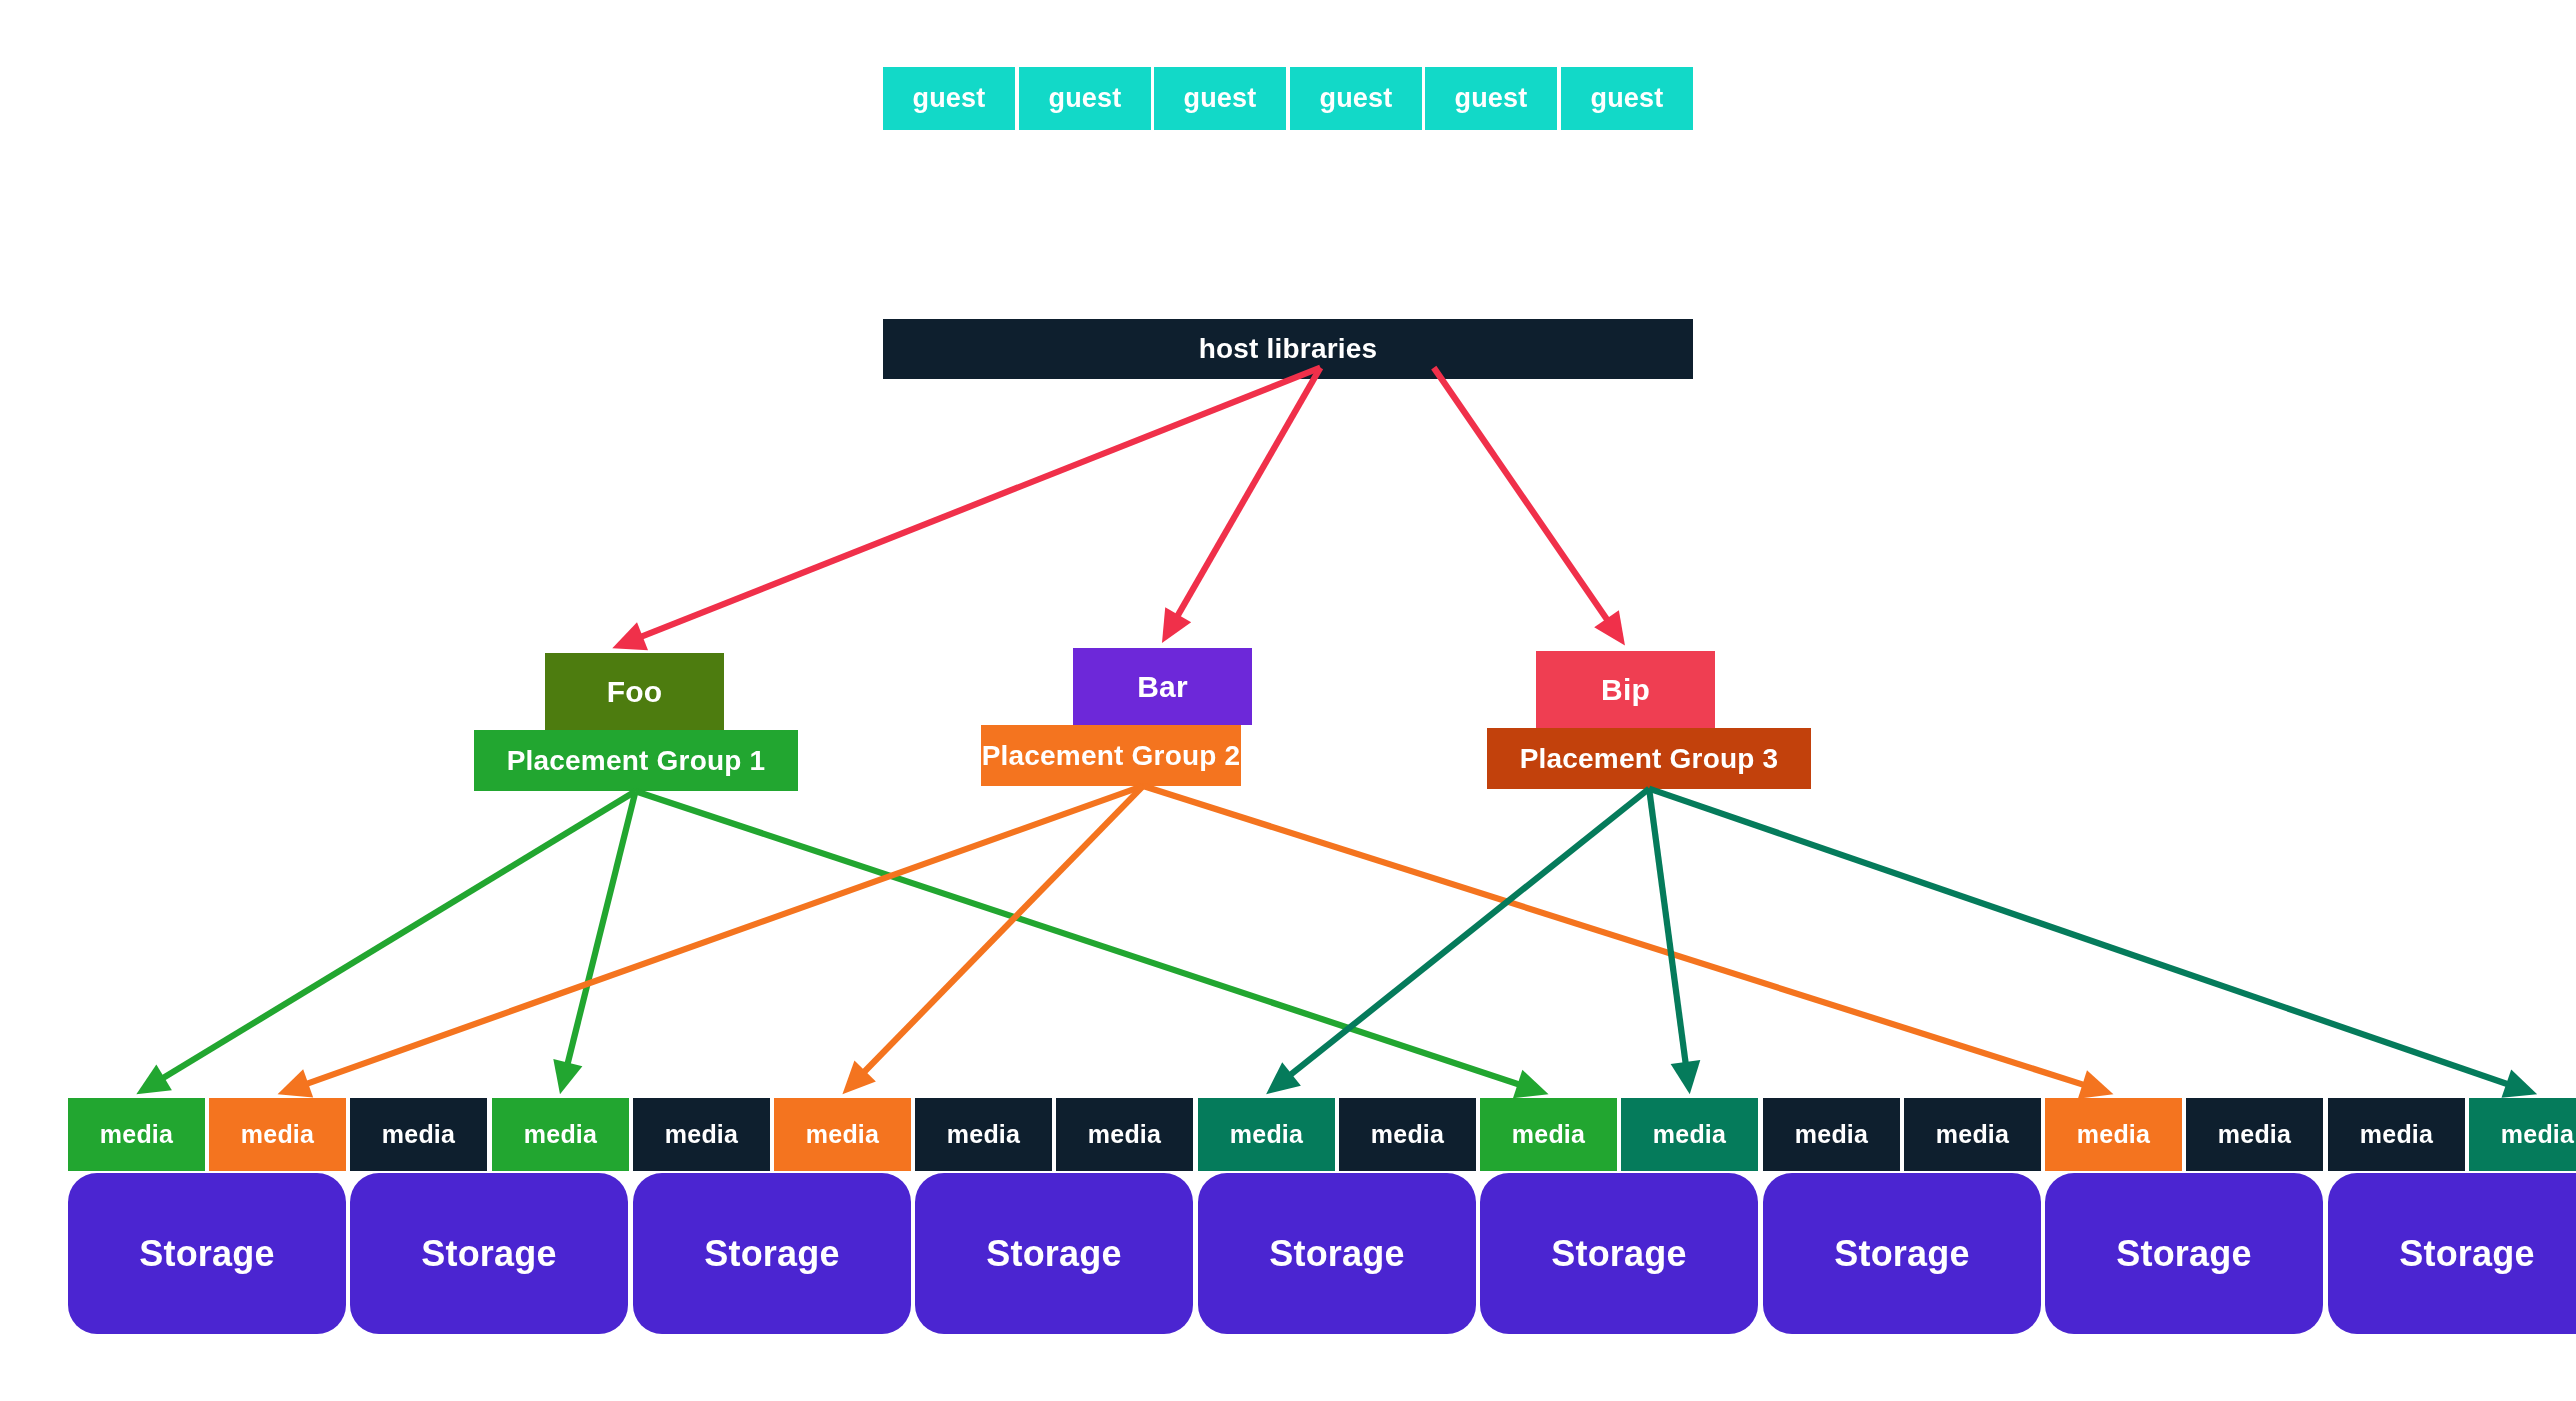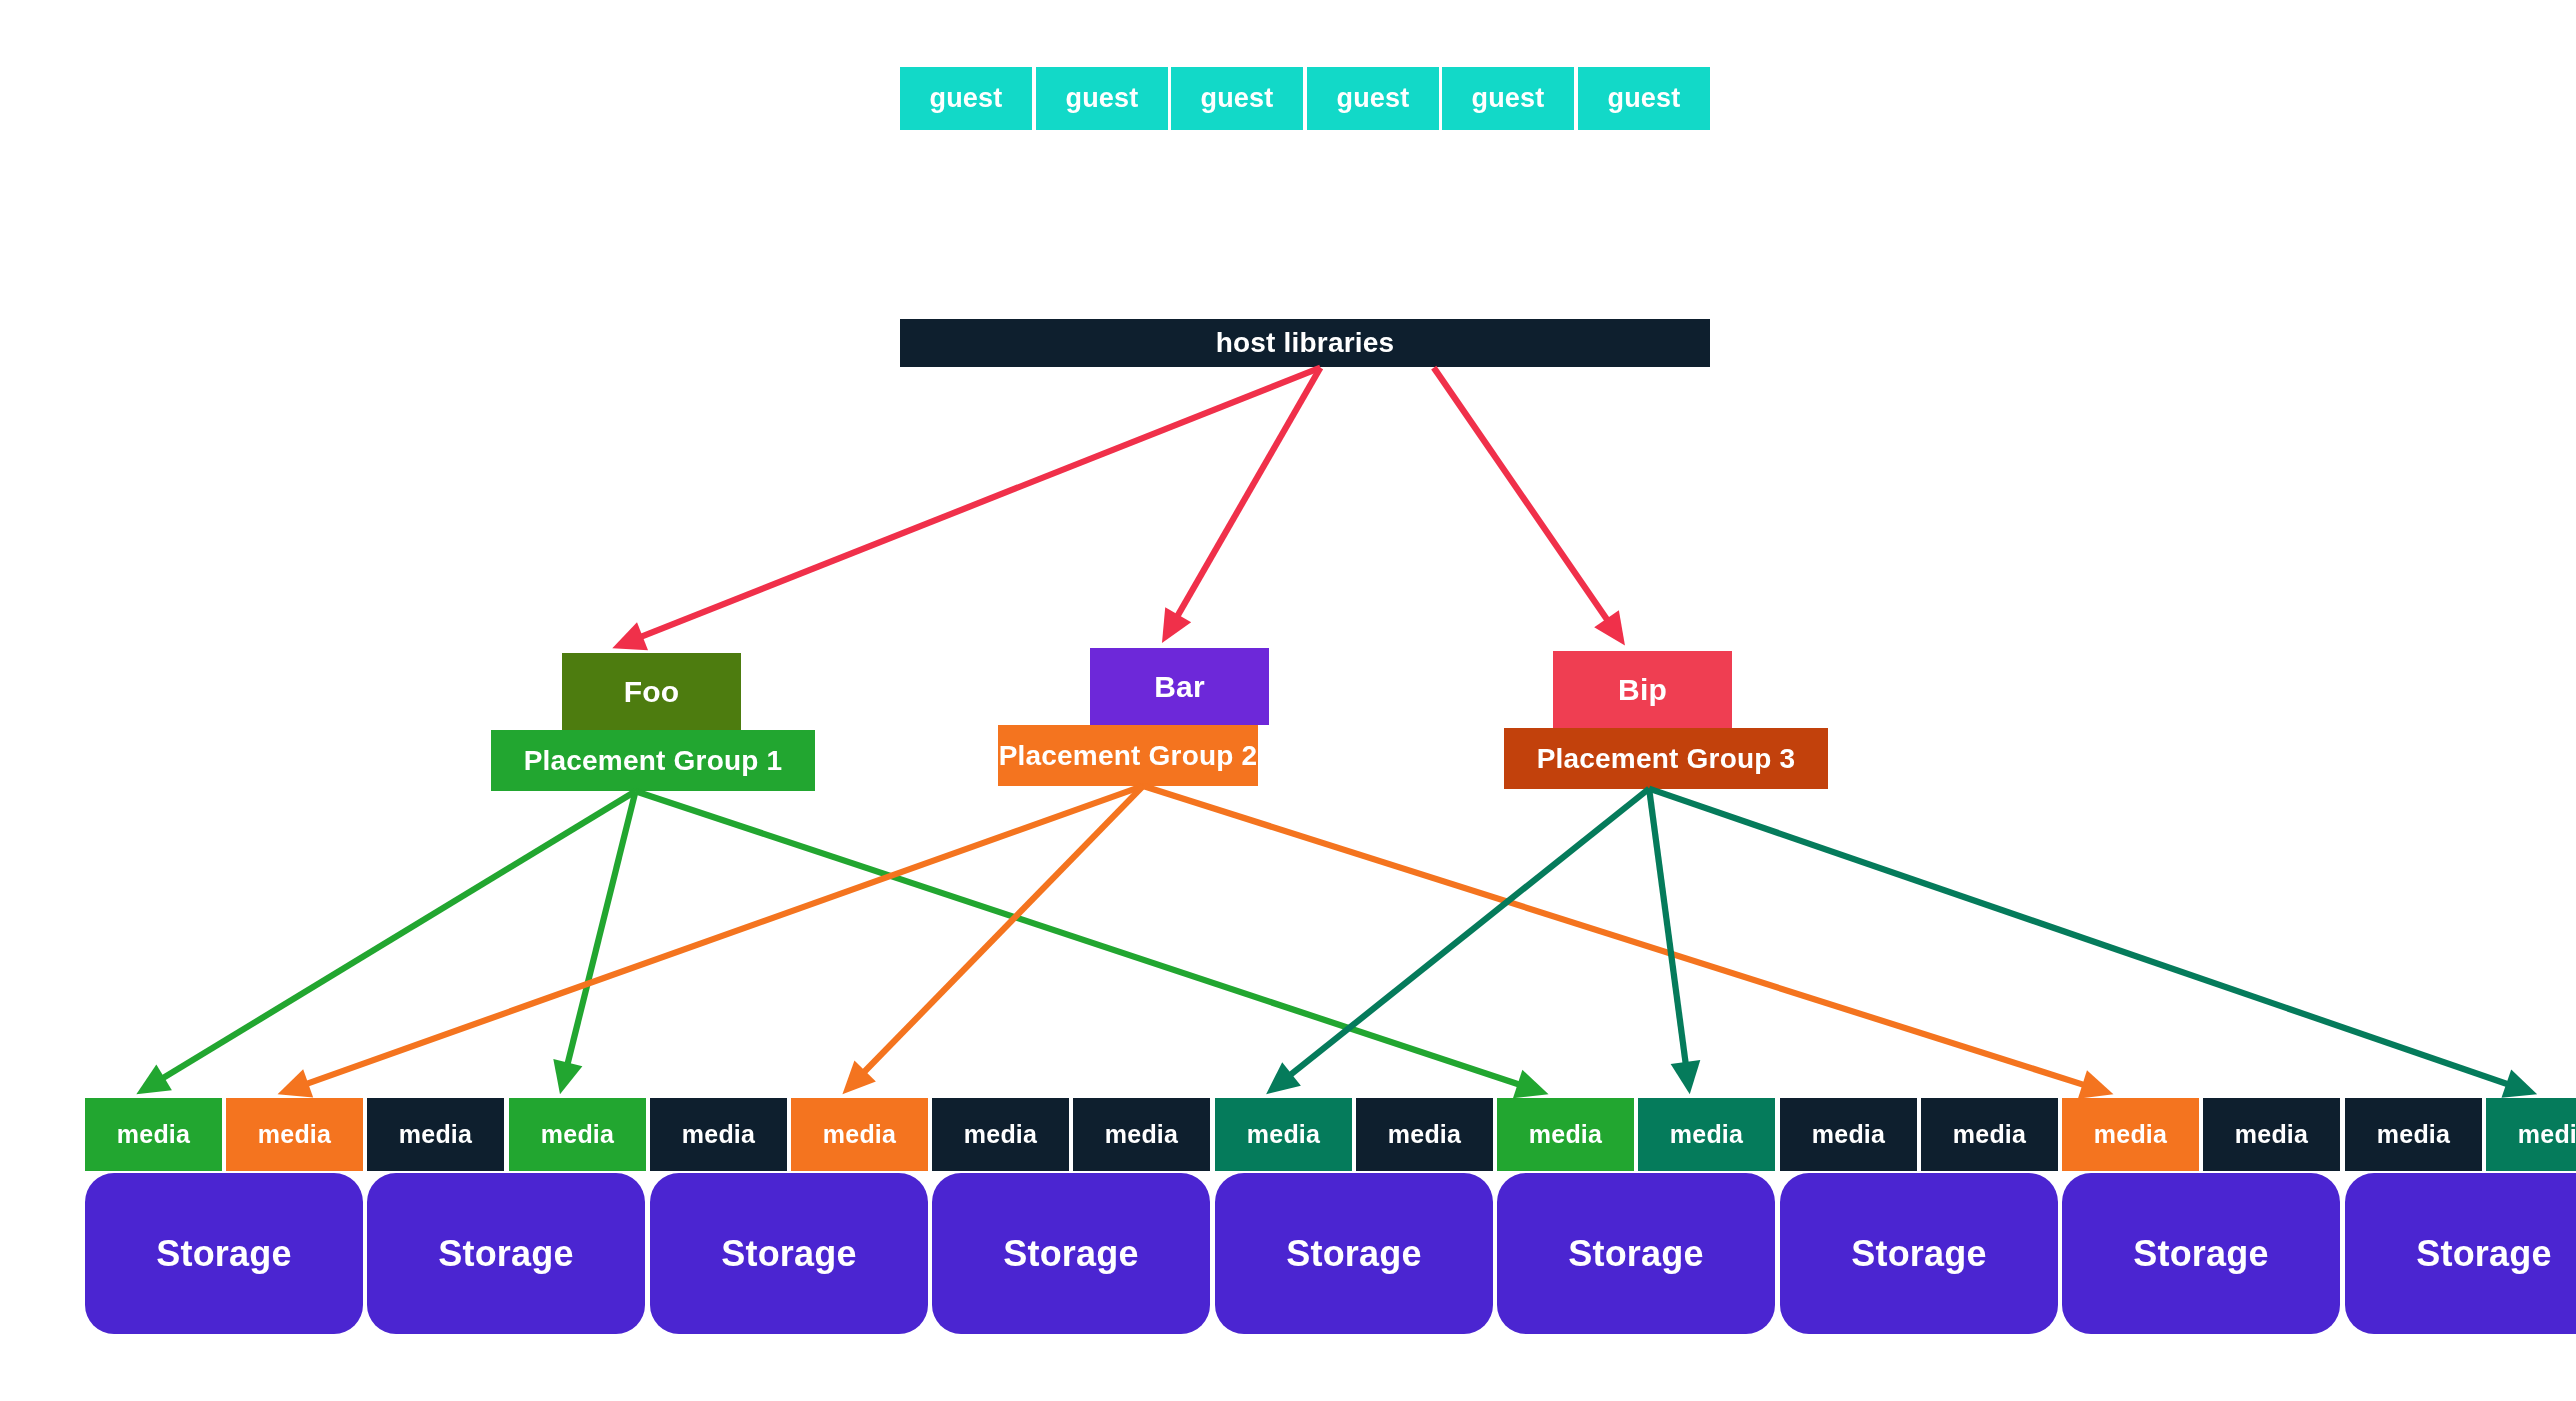--- a/index.html
+++ b/index.html
@@ -1,21 +1,21 @@
 <!DOCTYPE html>
 <html style="font-size:14.3px"><head>
 <meta charset="utf-8">
 <style>
   html,body{margin:0;padding:0;background:#ffffff;}
   body{width:2576px;height:1402px;position:relative;overflow:hidden;
        font-family:"Liberation Sans",sans-serif;-webkit-font-smoothing:antialiased;}
   #stage{position:absolute;left:0;top:0;width:2576px;height:1402px;}
   .box{position:absolute;box-sizing:border-box;display:flex;align-items:center;
        justify-content:center;color:#ffffff;font-weight:700;text-align:left;
-       line-height:1;letter-spacing:0.2px;margin-left:17px;}
+       line-height:1;letter-spacing:0.2px;}
   .guest{font-size:27px;}
   .compute{font-size:52px;font-weight:700;letter-spacing:0.4px;}
   .hostlib{font-size:28px;}
   .app{font-size:30px;}
   .pg{font-size:28px;}
   .media{font-size:25px;}
   .storage{font-size:36px;border-radius:29px;}
   #arrows{position:absolute;left:0;top:0;width:2576px;height:1402px;pointer-events:none;}
 </style>
 </head>
@@ -26,21 +26,21 @@
   <div id="guest-row">
       <div class="box guest" style="left: 883px; top: 67px; width: 132px; height: 63px; background: rgb(18, 217, 200);">guest</div>
       <div class="box guest" style="left: 1019px; top: 67px; width: 132px; height: 63px; background: rgb(18, 217, 200);">guest</div>
       <div class="box guest" style="left: 1154px; top: 67px; width: 132px; height: 63px; background: rgb(18, 217, 200);">guest</div>
       <div class="box guest" style="left: 1290px; top: 67px; width: 132px; height: 63px; background: rgb(18, 217, 200);">guest</div>
       <div class="box guest" style="left: 1425px; top: 67px; width: 132px; height: 63px; background: rgb(18, 217, 200);">guest</div>
       <div class="box guest" style="left: 1561px; top: 67px; width: 132px; height: 63px; background: rgb(18, 217, 200);">guest</div>
     </div>
 
 
-  <div class="box hostlib" id="host-lib-box" style="left: 883px; top: 319px; width: 810px; height: 48px; background: rgb(14, 31, 46);">host libraries</div>
+  <div class="box hostlib" id="host-lib-box" style="left: 883px; top: 319px; width: 810px; height: 60px; background: rgb(14, 31, 46);">host libraries</div>
 
   <div id="app-layer">
       <div class="box pg" style="left: 474px; top: 730px; width: 324px; height: 61px; background: rgb(34, 166, 48);">Placement Group 1</div>
       <div class="box app" style="left: 545px; top: 653px; width: 179px; height: 77px; background: #4d7c0f;">Foo</div>
       <div class="box pg" style="left: 981px; top: 725px; width: 260px; height: 61px; background: rgb(244, 116, 31);">Placement Group 2</div>
       <div class="box app" style="left: 1073px; top: 648px; width: 179px; height: 77px; background: #6d28d9;">Bar</div>
       <div class="box pg" style="left: 1487px; top: 728px; width: 324px; height: 61px; background: #c2410c;">Placement Group 3</div>
       <div class="box app" style="left: 1536px; top: 651px; width: 179px; height: 77px; background: rgb(239, 62, 82);">Bip</div>
     </div>
 

